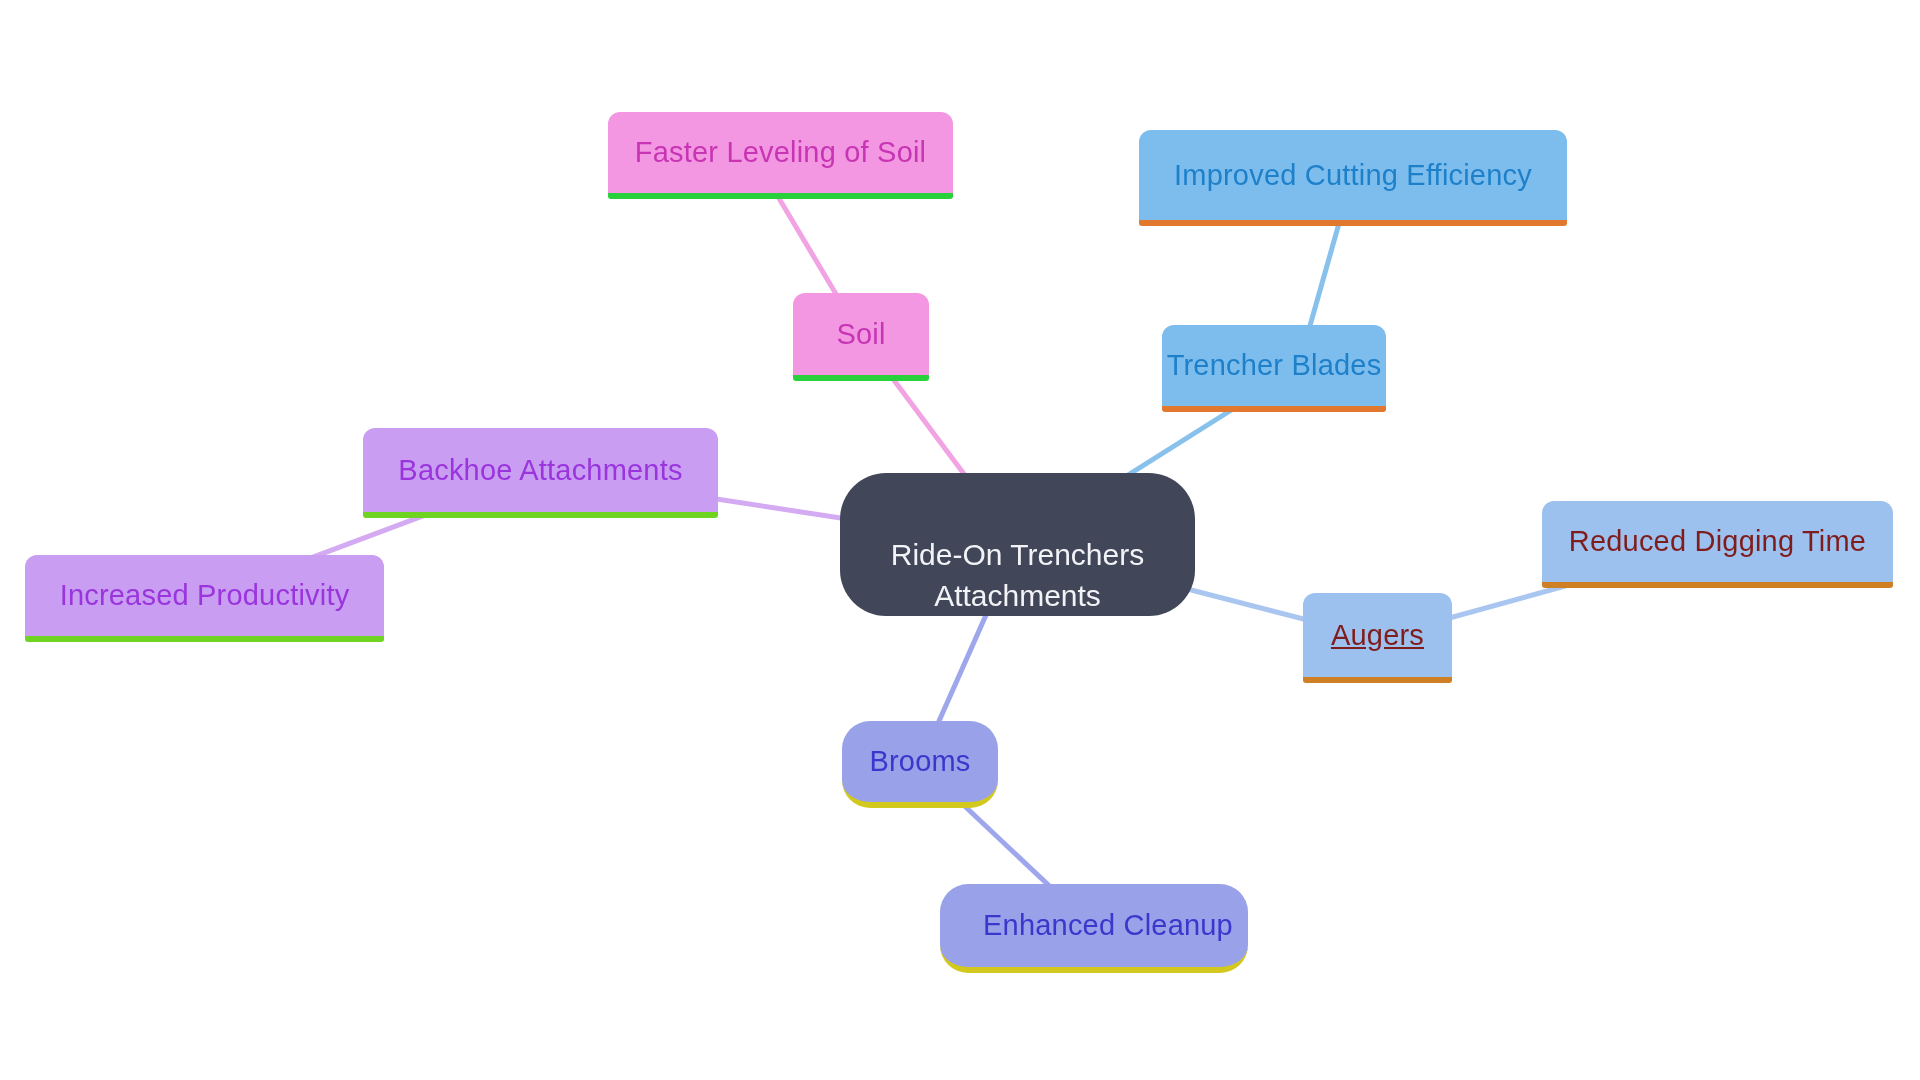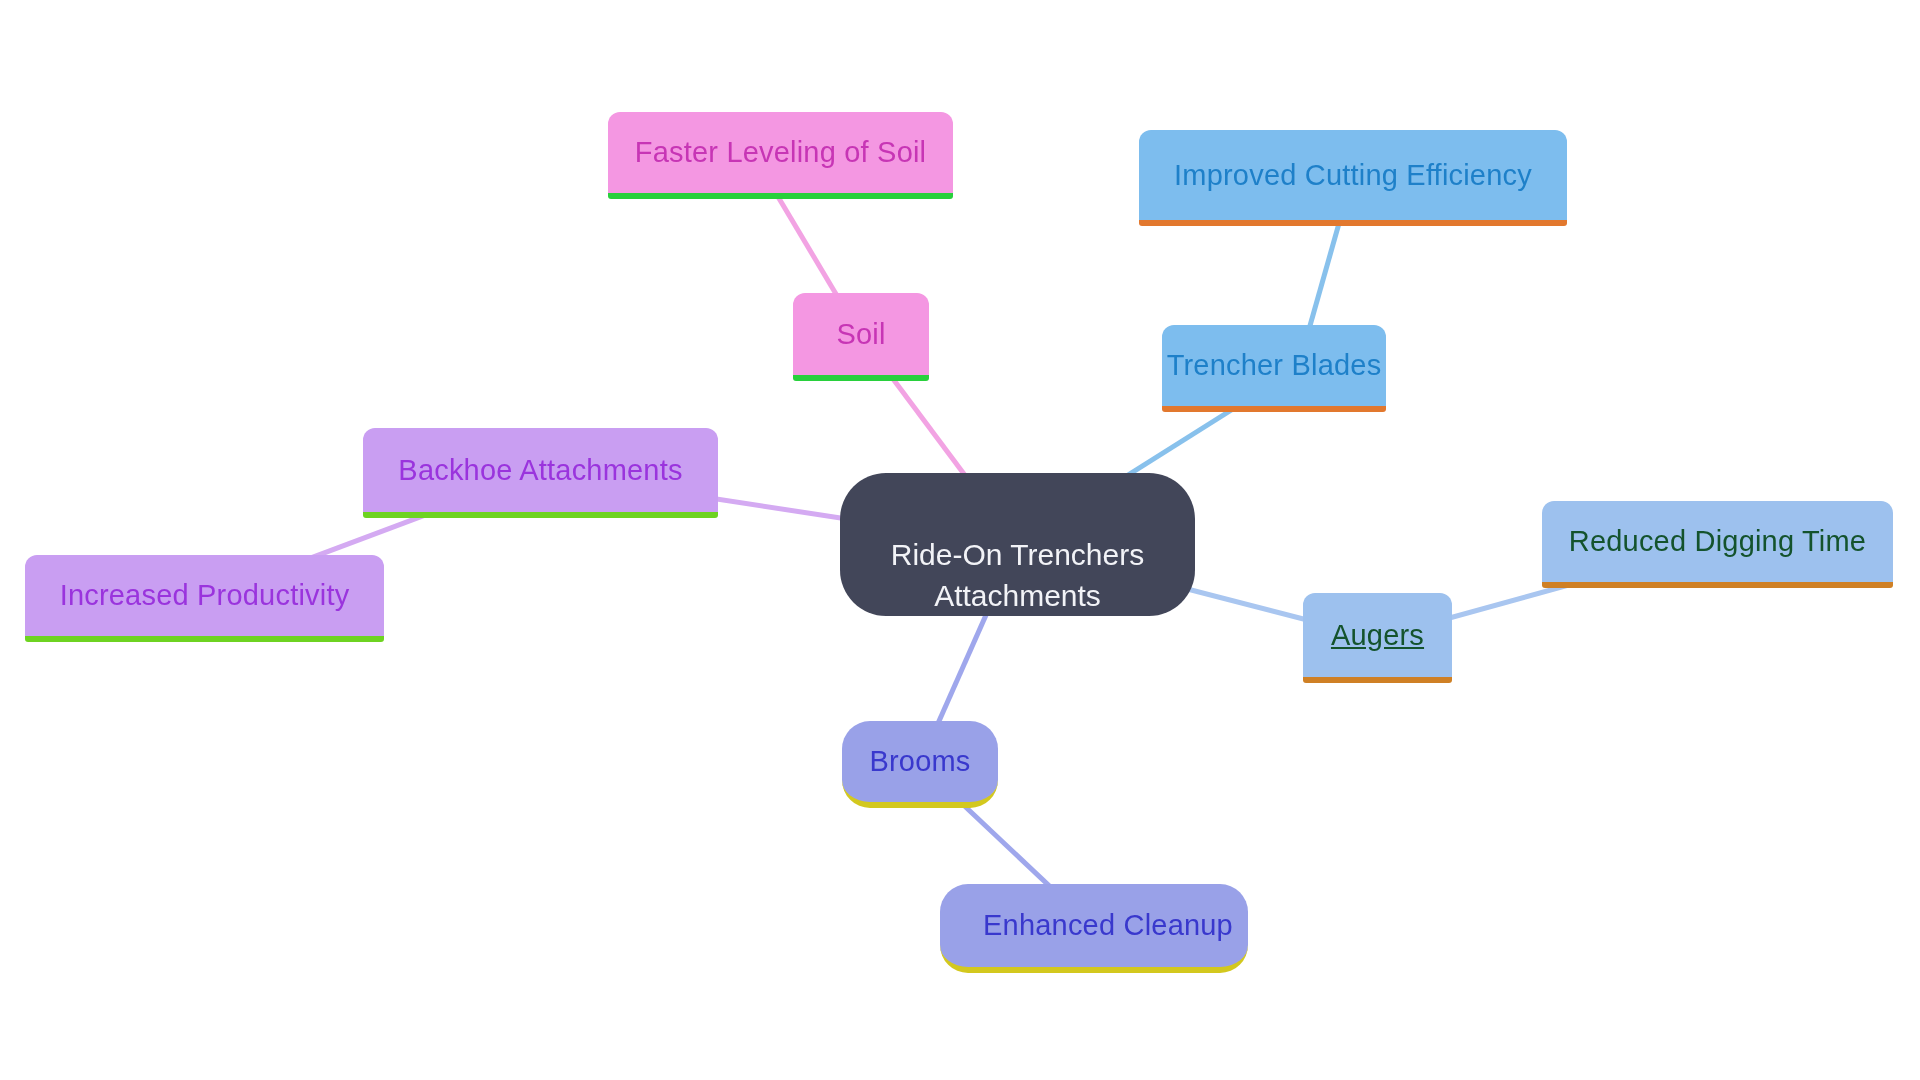--- a/index.html
+++ b/index.html
@@ -49,21 +49,21 @@
     border-radius: 46px;
     font-size: 30px;
     line-height: 1.35;
     padding: 0 30px;
     white-space: normal;
   }
   
   .branch-rakes      { background: #f497e2; color: #c735b5; border-bottom-color: #28d03c; }
   .branch-backhoe    { background: #c99ef2; color: #9a34dd; border-bottom-color: #6ed321; }
   .branch-trencher   { background: #7dbdee; color: #1e80c9; border-bottom-color: #e2782e; }
-  .branch-augers     { background: #9dc1ee; color: #14532d; border-bottom-color: #cf8025; }
+  .branch-augers     { background: #9dc1ee; color: #7f1d1d; border-bottom-color: #cf8025; }
   .branch-brooms     { background: #99a1e8; color: #3938cd; border-bottom-color: #d3c81e; border-radius: 28px; }
 
   
   #node-faster    { left: 580px;  top: 112px; width: 345px; height: 87px; margin-left: 28px; }
   #node-rakes     { left: 793px;  top: 293px; width: 136px; height: 88px; }
   #node-backhoe   { left: 363px;  top: 428px; width: 355px; height: 90px; }
   #node-increased { left: 25px;   top: 555px; width: 359px; height: 87px; }
   #node-trencher  { left: 1162px; top: 325px; width: 224px; height: 87px; }
   #node-improved  { left: 1139px; top: 130px; width: 428px; height: 96px; }
   #node-augers    { left: 1303px; top: 593px; width: 149px; height: 90px; text-decoration: underline; }

